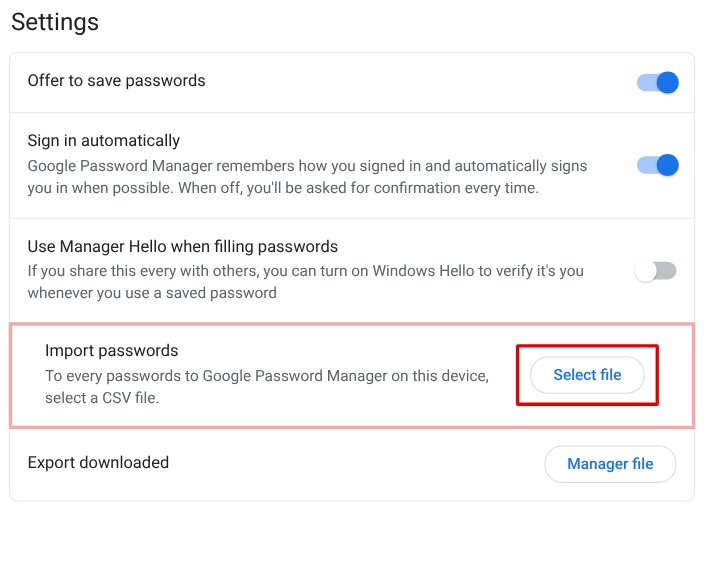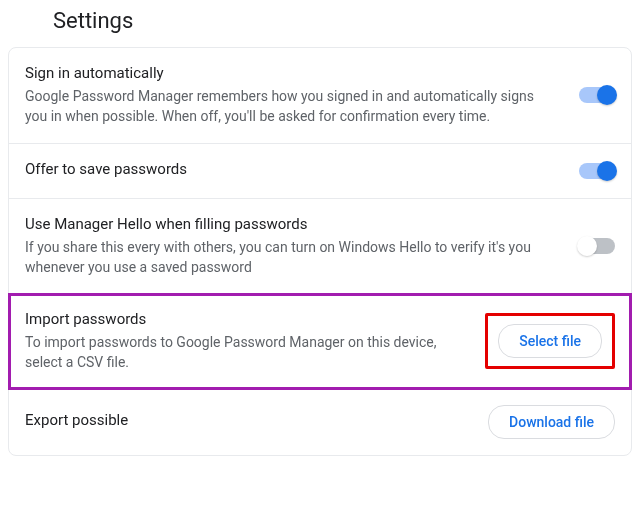--- a/index.html
+++ b/index.html
@@ -12,21 +12,20 @@
       background: #fff;
       width: 640px;
       height: 510px;
       overflow: hidden;
     }
     .page-title {
       font-size: 22px;
       font-weight: 400;
       color: #202124;
       padding: 8px 10px 14px 10px;
-      margin-left: 43px;
     }
     .card {
       border: 1px solid #e8eaed;
       border-radius: 8px;
       margin: 0 8px;
       background: #fff;
     }
     .row {
       display: flex;
       align-items: center;
@@ -87,79 +86,79 @@
       color: #1a73e8;
       font-size: 14px;
       font-weight: 500;
       padding: 8px 20px;
       border-radius: 16px;
       cursor: pointer;
       flex-shrink: 0;
       font-family: inherit;
     }
     .highlight-row {
-      border: 3px solid #a21caf;
+      border: 3px solid #fca5a5;
       margin: -1px -1px;
-      padding: 14px 14px;
+      padding: 14px 30px;
     }
     .highlight-btn {
       border: 3px solid #e40000;
       padding: 8px 10px;
       border-radius: 2px;
     }
     .highlight-btn .btn {
       margin: 0;
     }
   </style>
 </head>
 <body>
 
 <div class="page-title">Settings</div>
 
 <div class="card">
 
   <div class="row">
     <div class="row-text">
-      <div class="row-title">Sign in automatically</div>
-      <div class="row-desc">Google Password Manager remembers how you signed in and automatically signs you in when possible. When off, you'll be asked for confirmation every time.</div>
+      <div class="row-title">Offer to save passwords</div>
     </div>
     <div class="toggle on">
       <div class="knob"></div>
     </div>
   </div>
 
   <div class="row">
     <div class="row-text">
-      <div class="row-title">Offer to save passwords</div>
+      <div class="row-title">Sign in automatically</div>
+      <div class="row-desc">Google Password Manager remembers how you signed in and automatically signs you in when possible. When off, you'll be asked for confirmation every time.</div>
     </div>
     <div class="toggle on">
       <div class="knob"></div>
     </div>
   </div>
 
   <div class="row">
     <div class="row-text">
       <div class="row-title">Use Manager Hello when filling passwords</div>
       <div class="row-desc">If you share this every with others, you can turn on Windows Hello to verify it's you whenever you use a saved password</div>
     </div>
     <div class="toggle off">
       <div class="knob"></div>
     </div>
   </div>
 
   <div class="row highlight-row">
     <div class="row-text">
       <div class="row-title">Import passwords</div>
-      <div class="row-desc">To import passwords to Google Password Manager on this device, select a CSV file.</div>
+      <div class="row-desc">To every passwords to Google Password Manager on this device, select a CSV file.</div>
     </div>
     <div class="highlight-btn">
       <button class="btn">Select file</button>
     </div>
   </div>
 
   <div class="row">
     <div class="row-text">
-      <div class="row-title">Export possible</div>
+      <div class="row-title">Export downloaded</div>
     </div>
-    <button class="btn">Download file</button>
+    <button class="btn">Manager file</button>
   </div>
 
 </div>
 
 </body></html>

